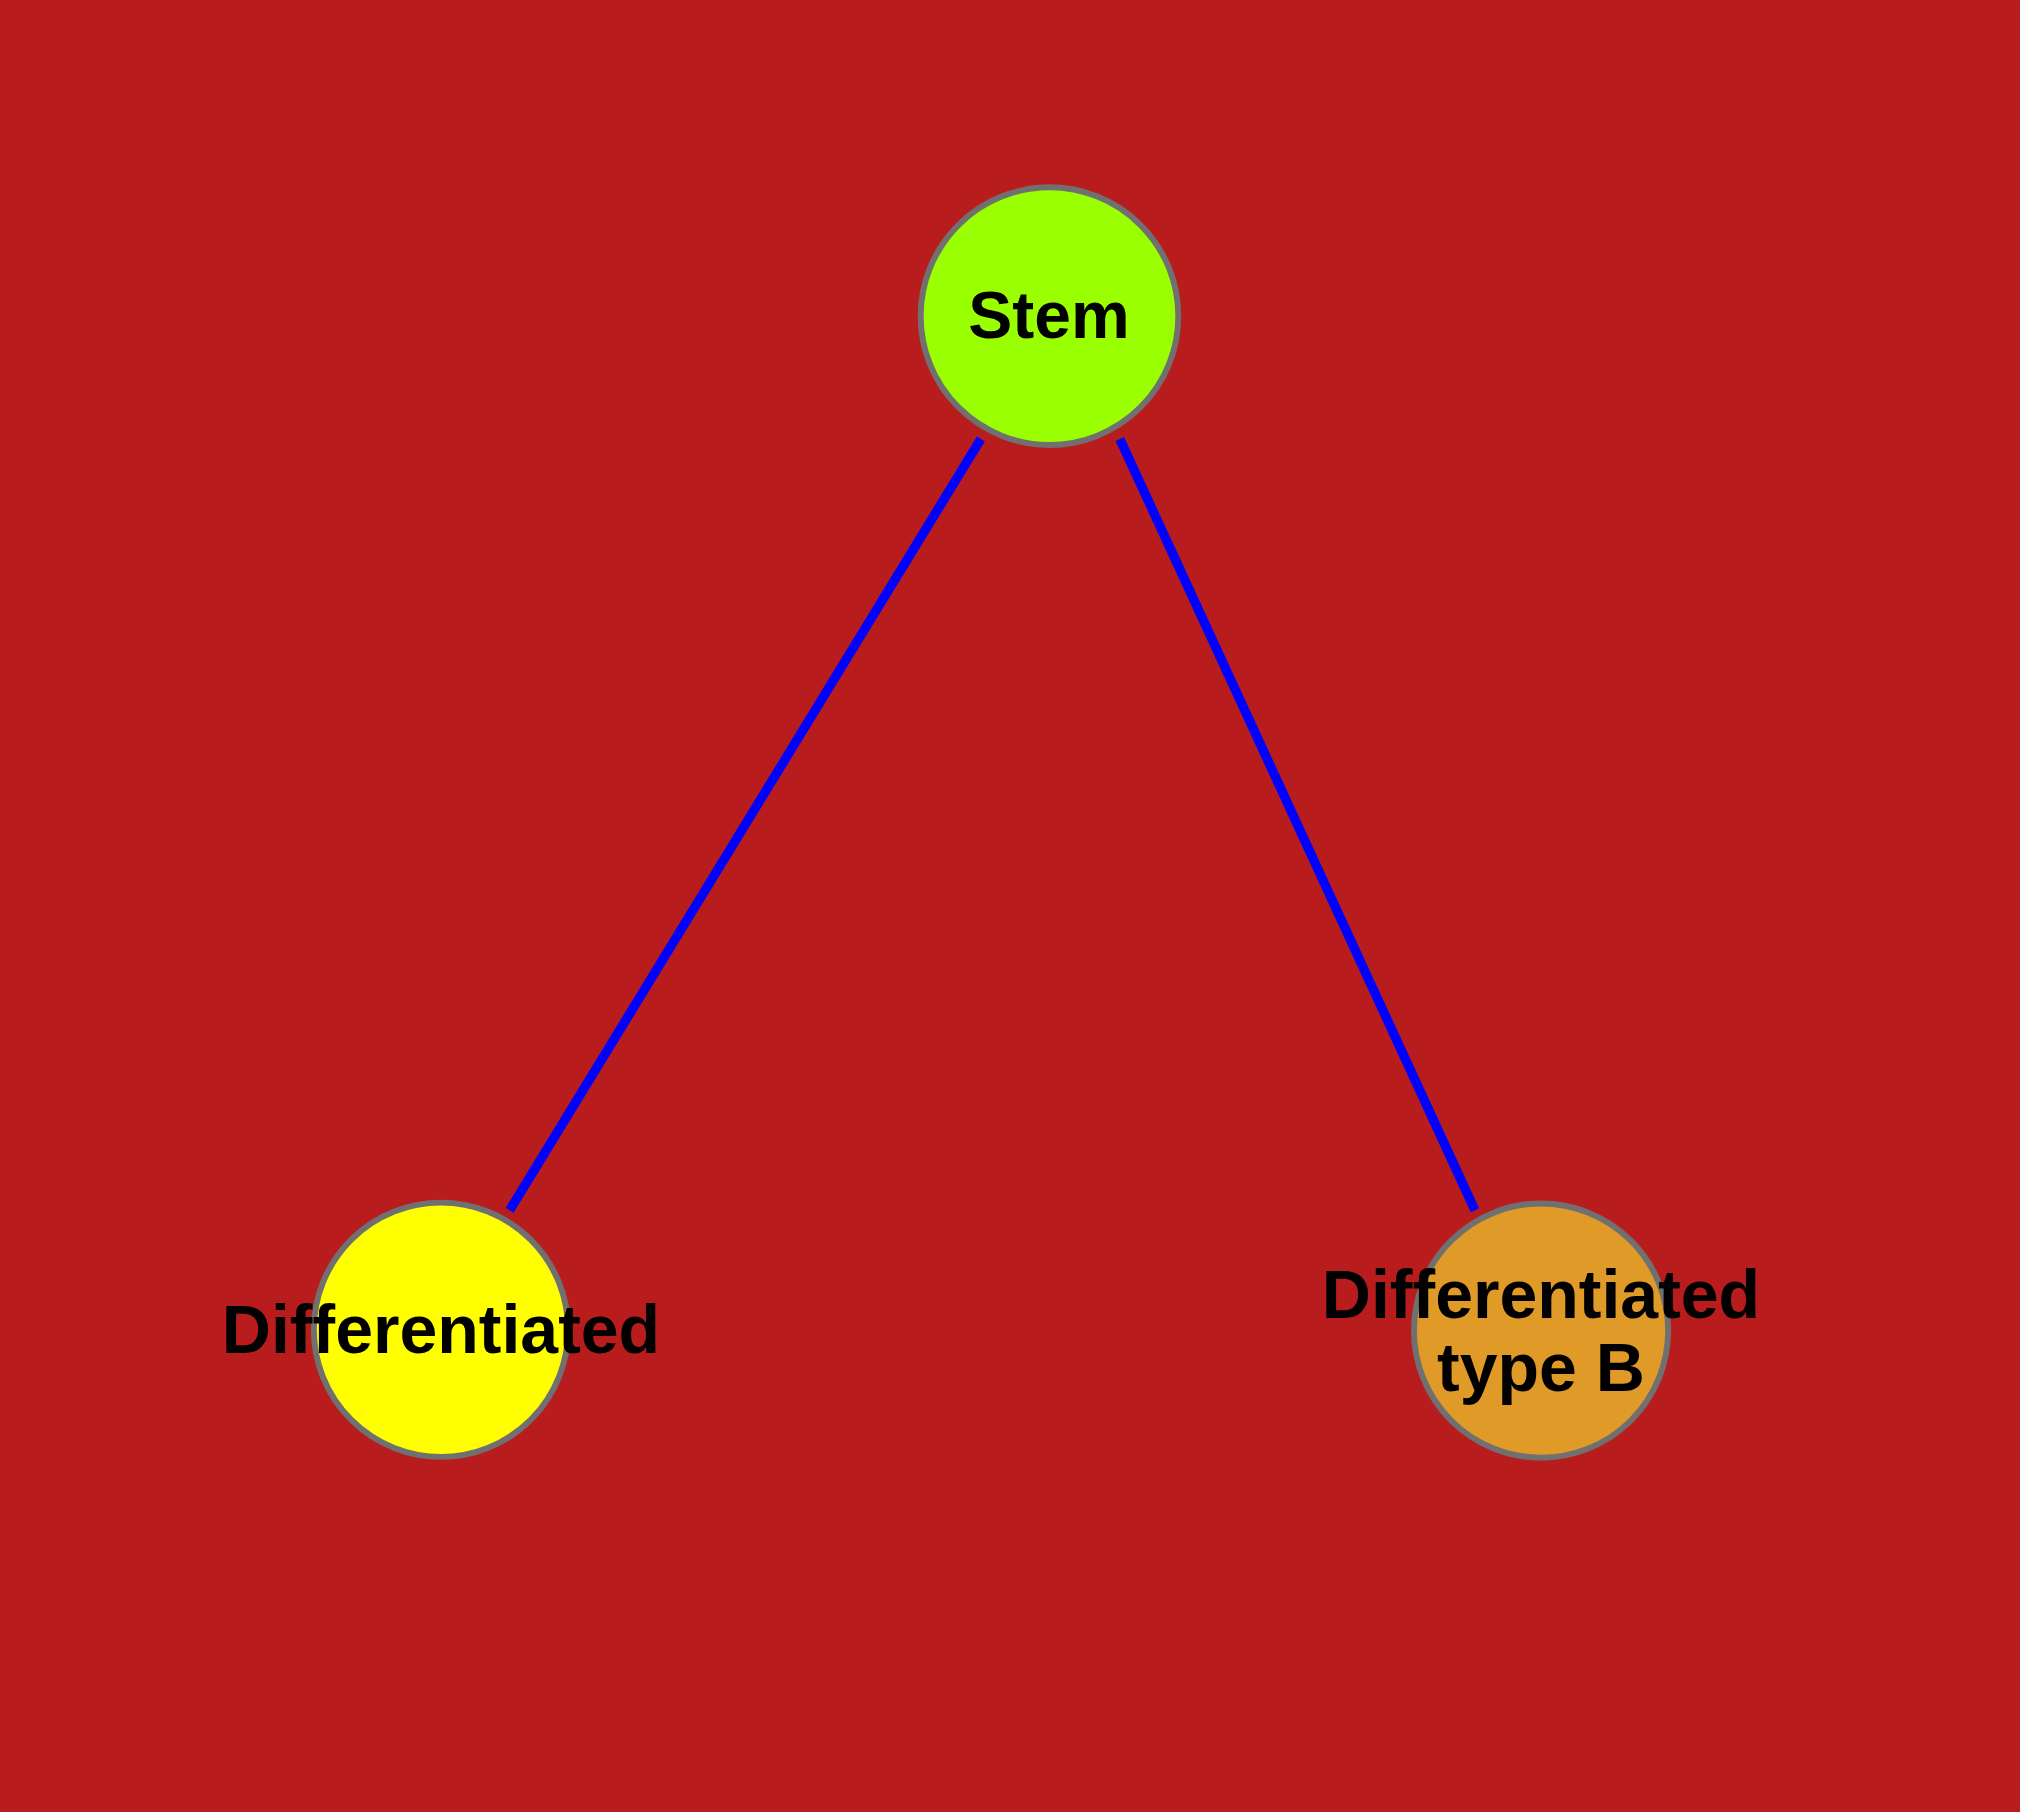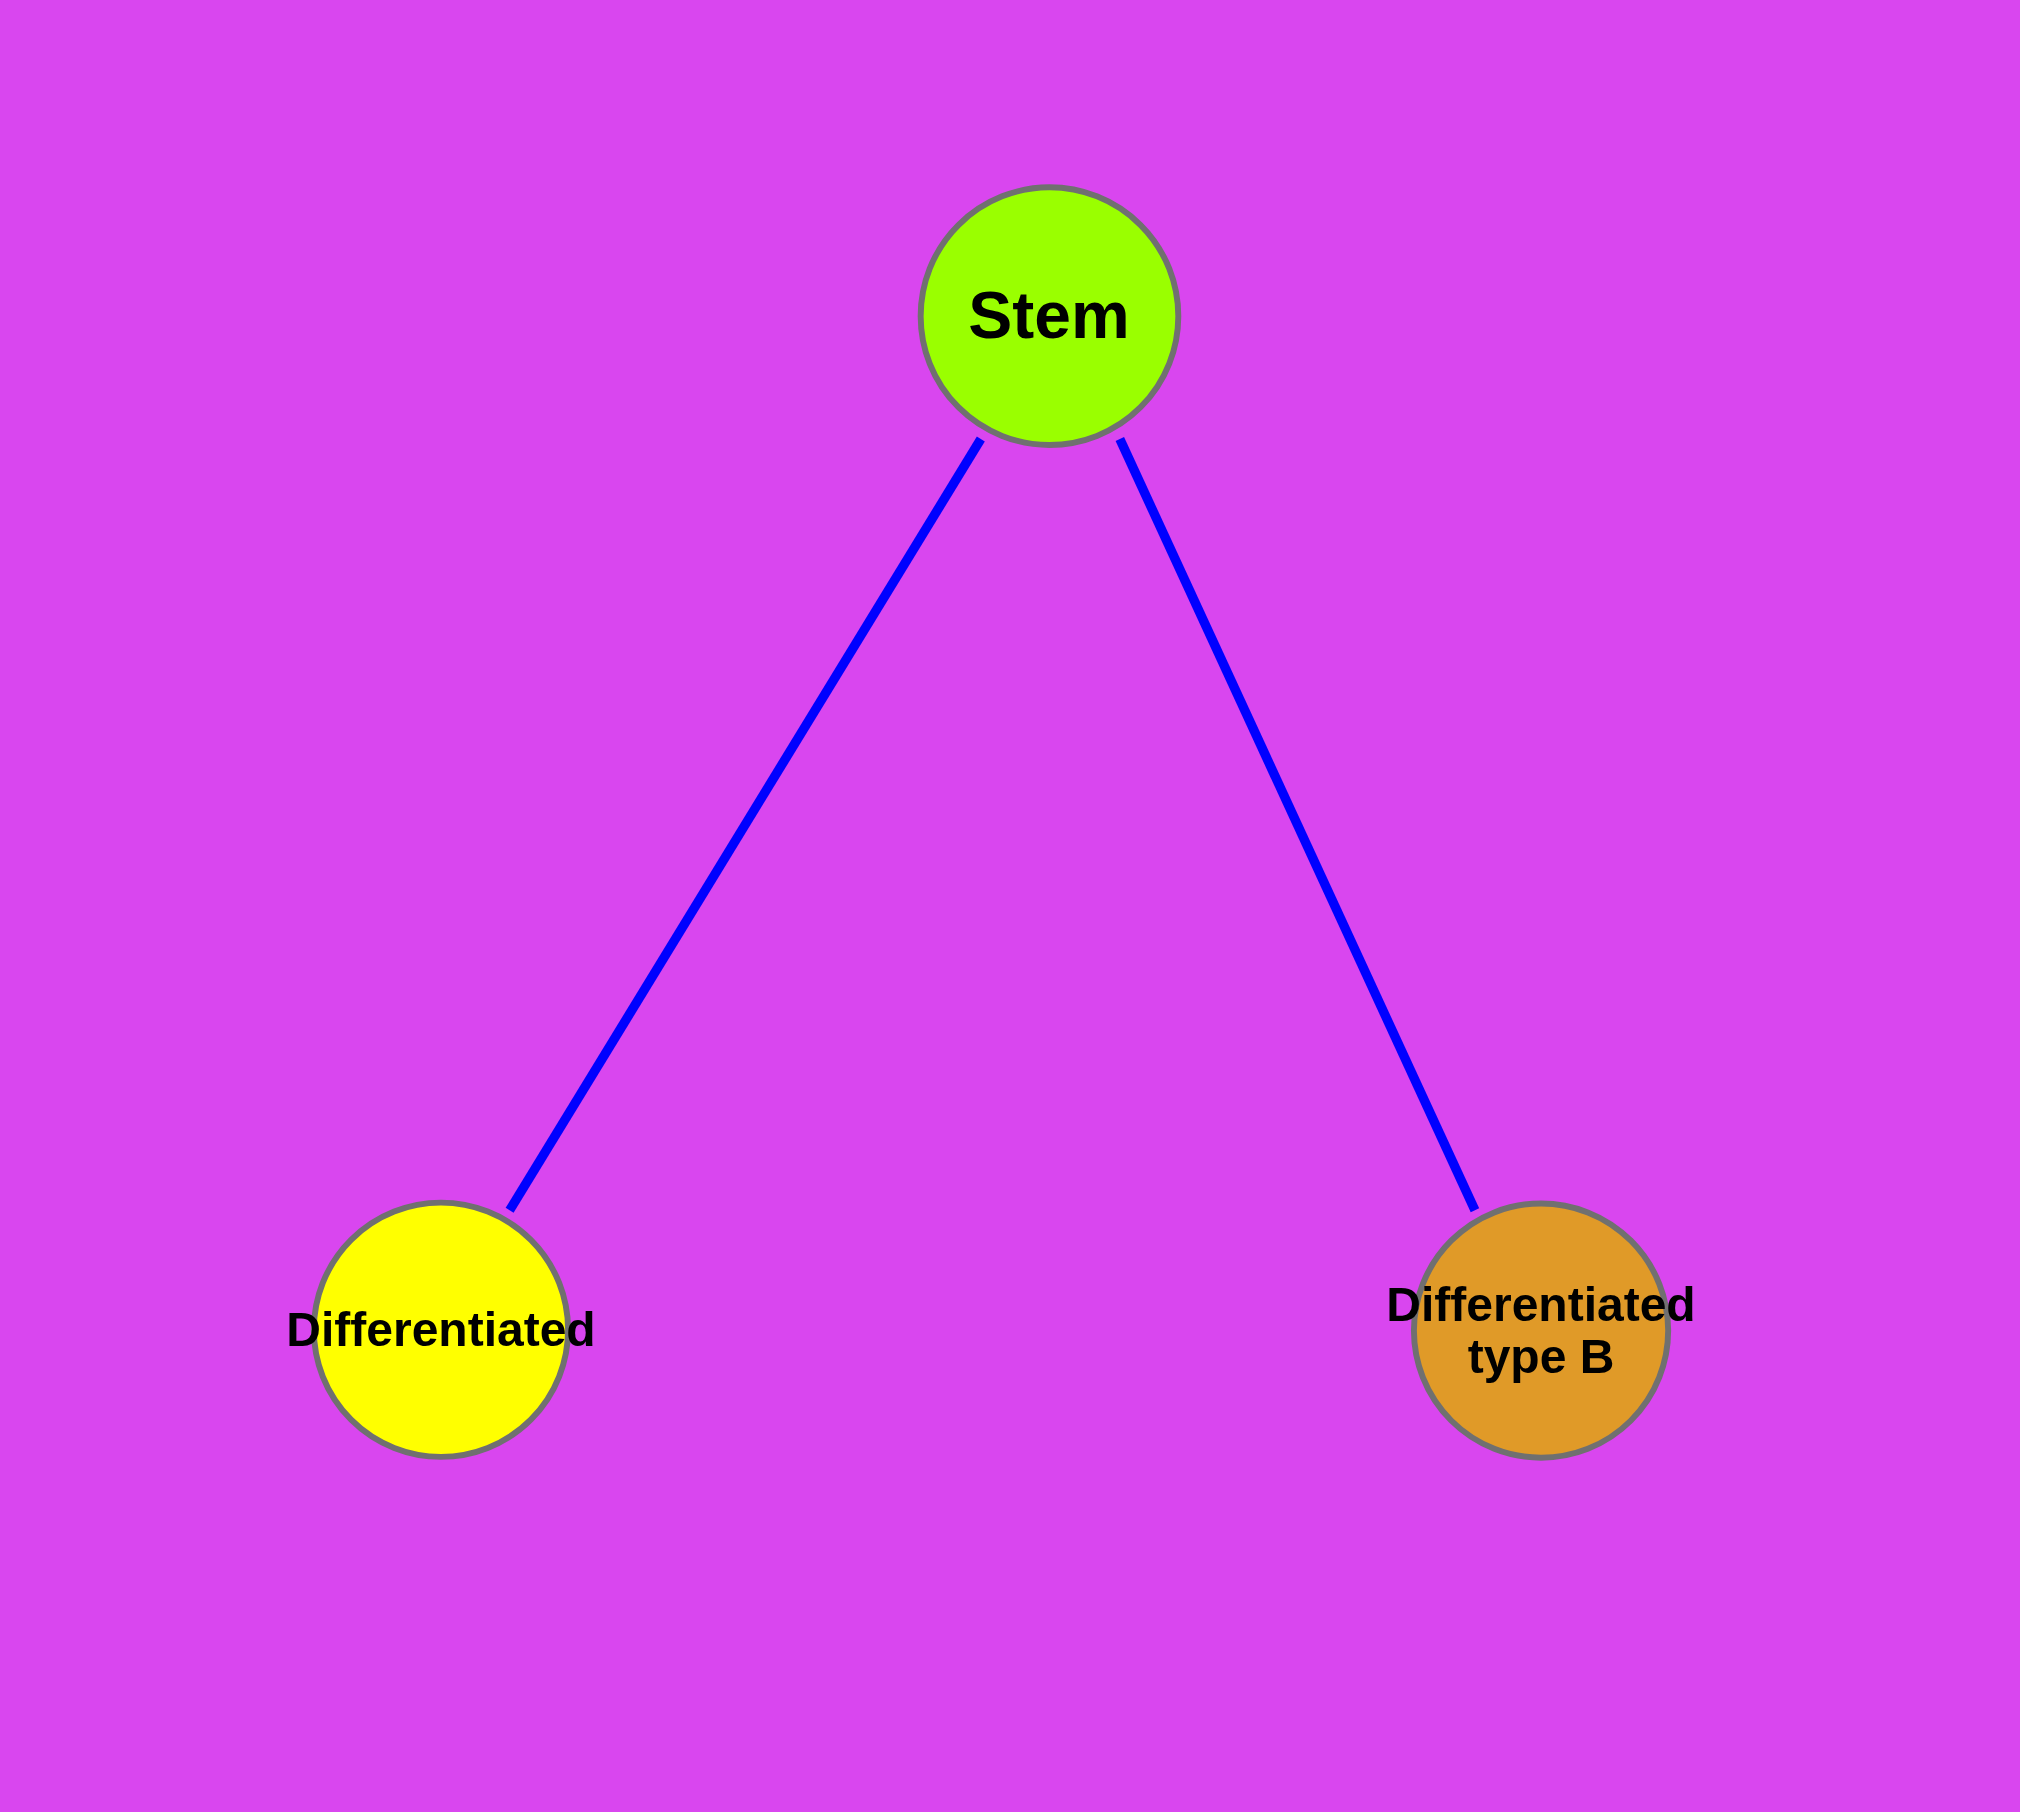--- a/index.html
+++ b/index.html
@@ -30,27 +30,27 @@
     color: #000000;
     white-space: pre;
     line-height: 1.08;
     pointer-events: none;
     transform: translate(-50%, -50%);
   }
   .node-label.root {
     font-size: 66px;
   }
   .node-label.leaf {
-    font-size: 48px;
+    font-size: 68px;
   }
 </style>
 </head>
 <body>
 
-<div id="canvas" style="background: #d946ef;">
+<div id="canvas" style="background: #b91c1c;">
 
   <svg id="graph-svg" viewBox="0 0 2384 2138" xmlns="http://www.w3.org/2000/svg">
     <g id="edges-group">
         <line x1="1157" y1="518" x2="601" y2="1428" stroke="#0000ff" stroke-width="11" stroke-linecap="butt"></line>
         <line x1="1321" y1="518" x2="1740" y2="1428" stroke="#0000ff" stroke-width="11" stroke-linecap="butt"></line>
       </g>
     <g id="nodes-group">
         <circle cx="1238" cy="373" r="152" fill="#9aff00" stroke="#707070" stroke-width="7"></circle>
         <circle cx="520" cy="1569" r="150" fill="#ffff00" stroke="#707070" stroke-width="7"></circle>
         <circle cx="1818" cy="1570" r="150" fill="#e09a28" stroke="#707070" stroke-width="7"></circle>

